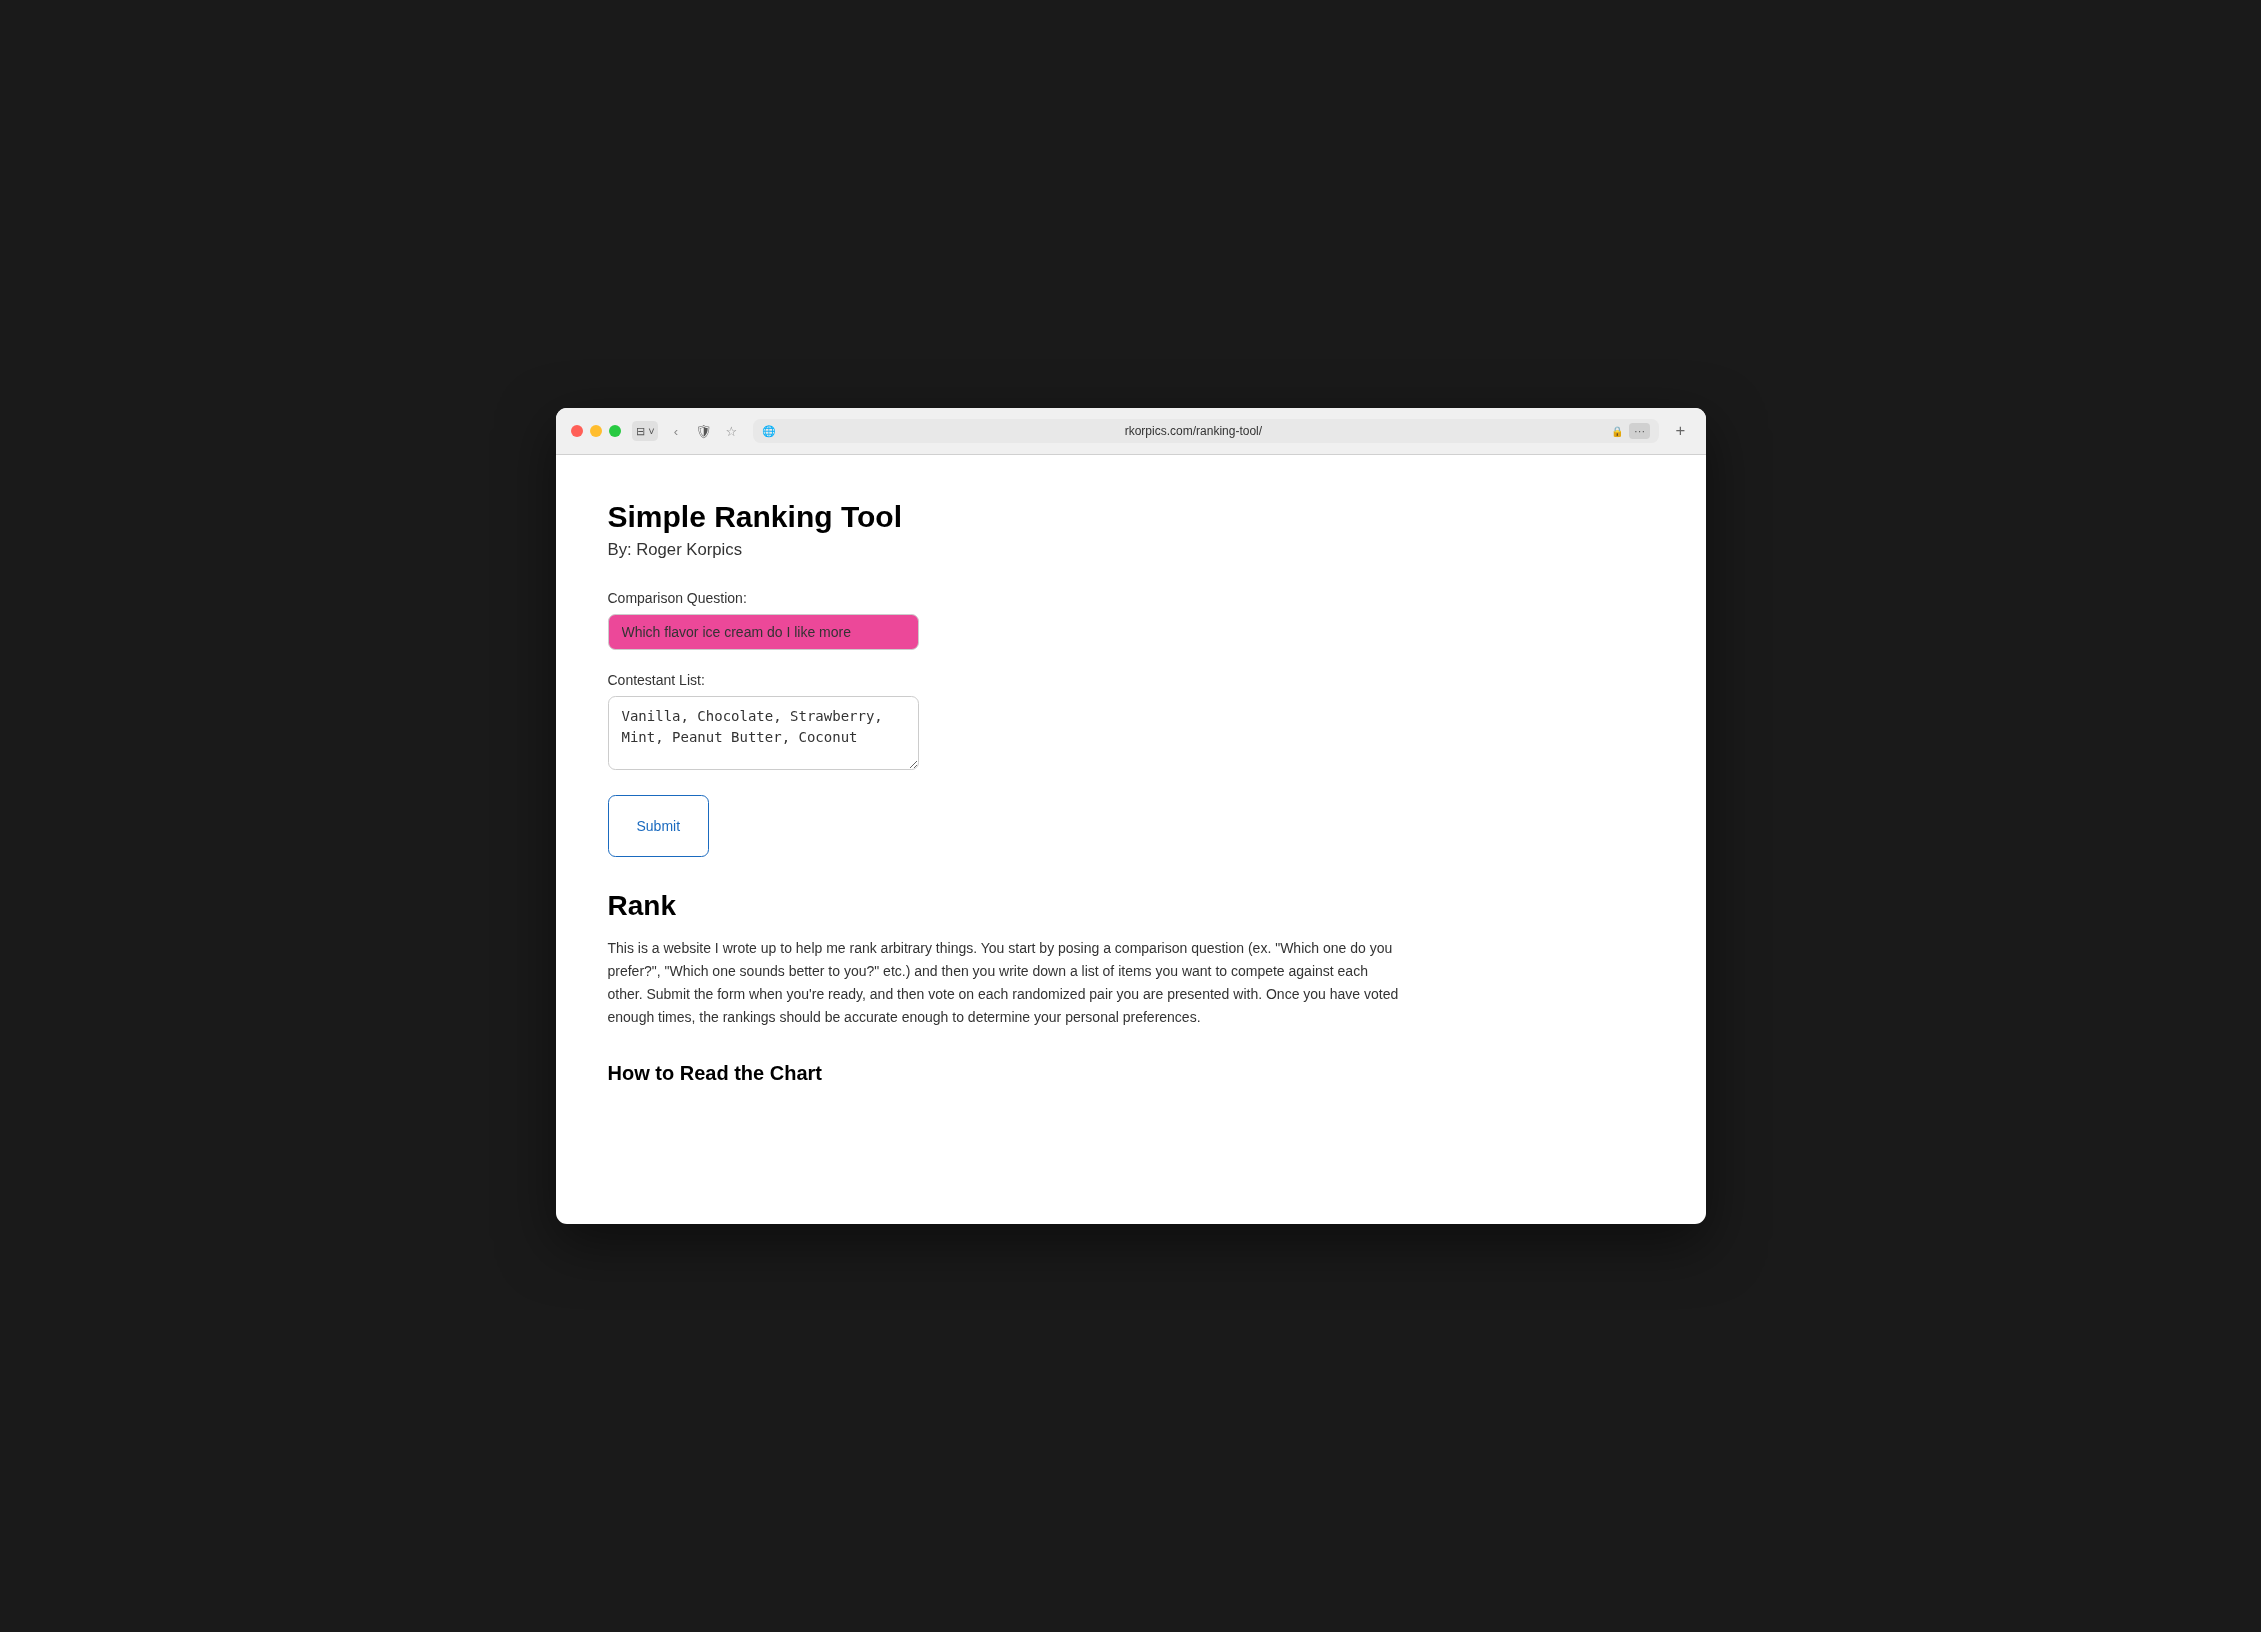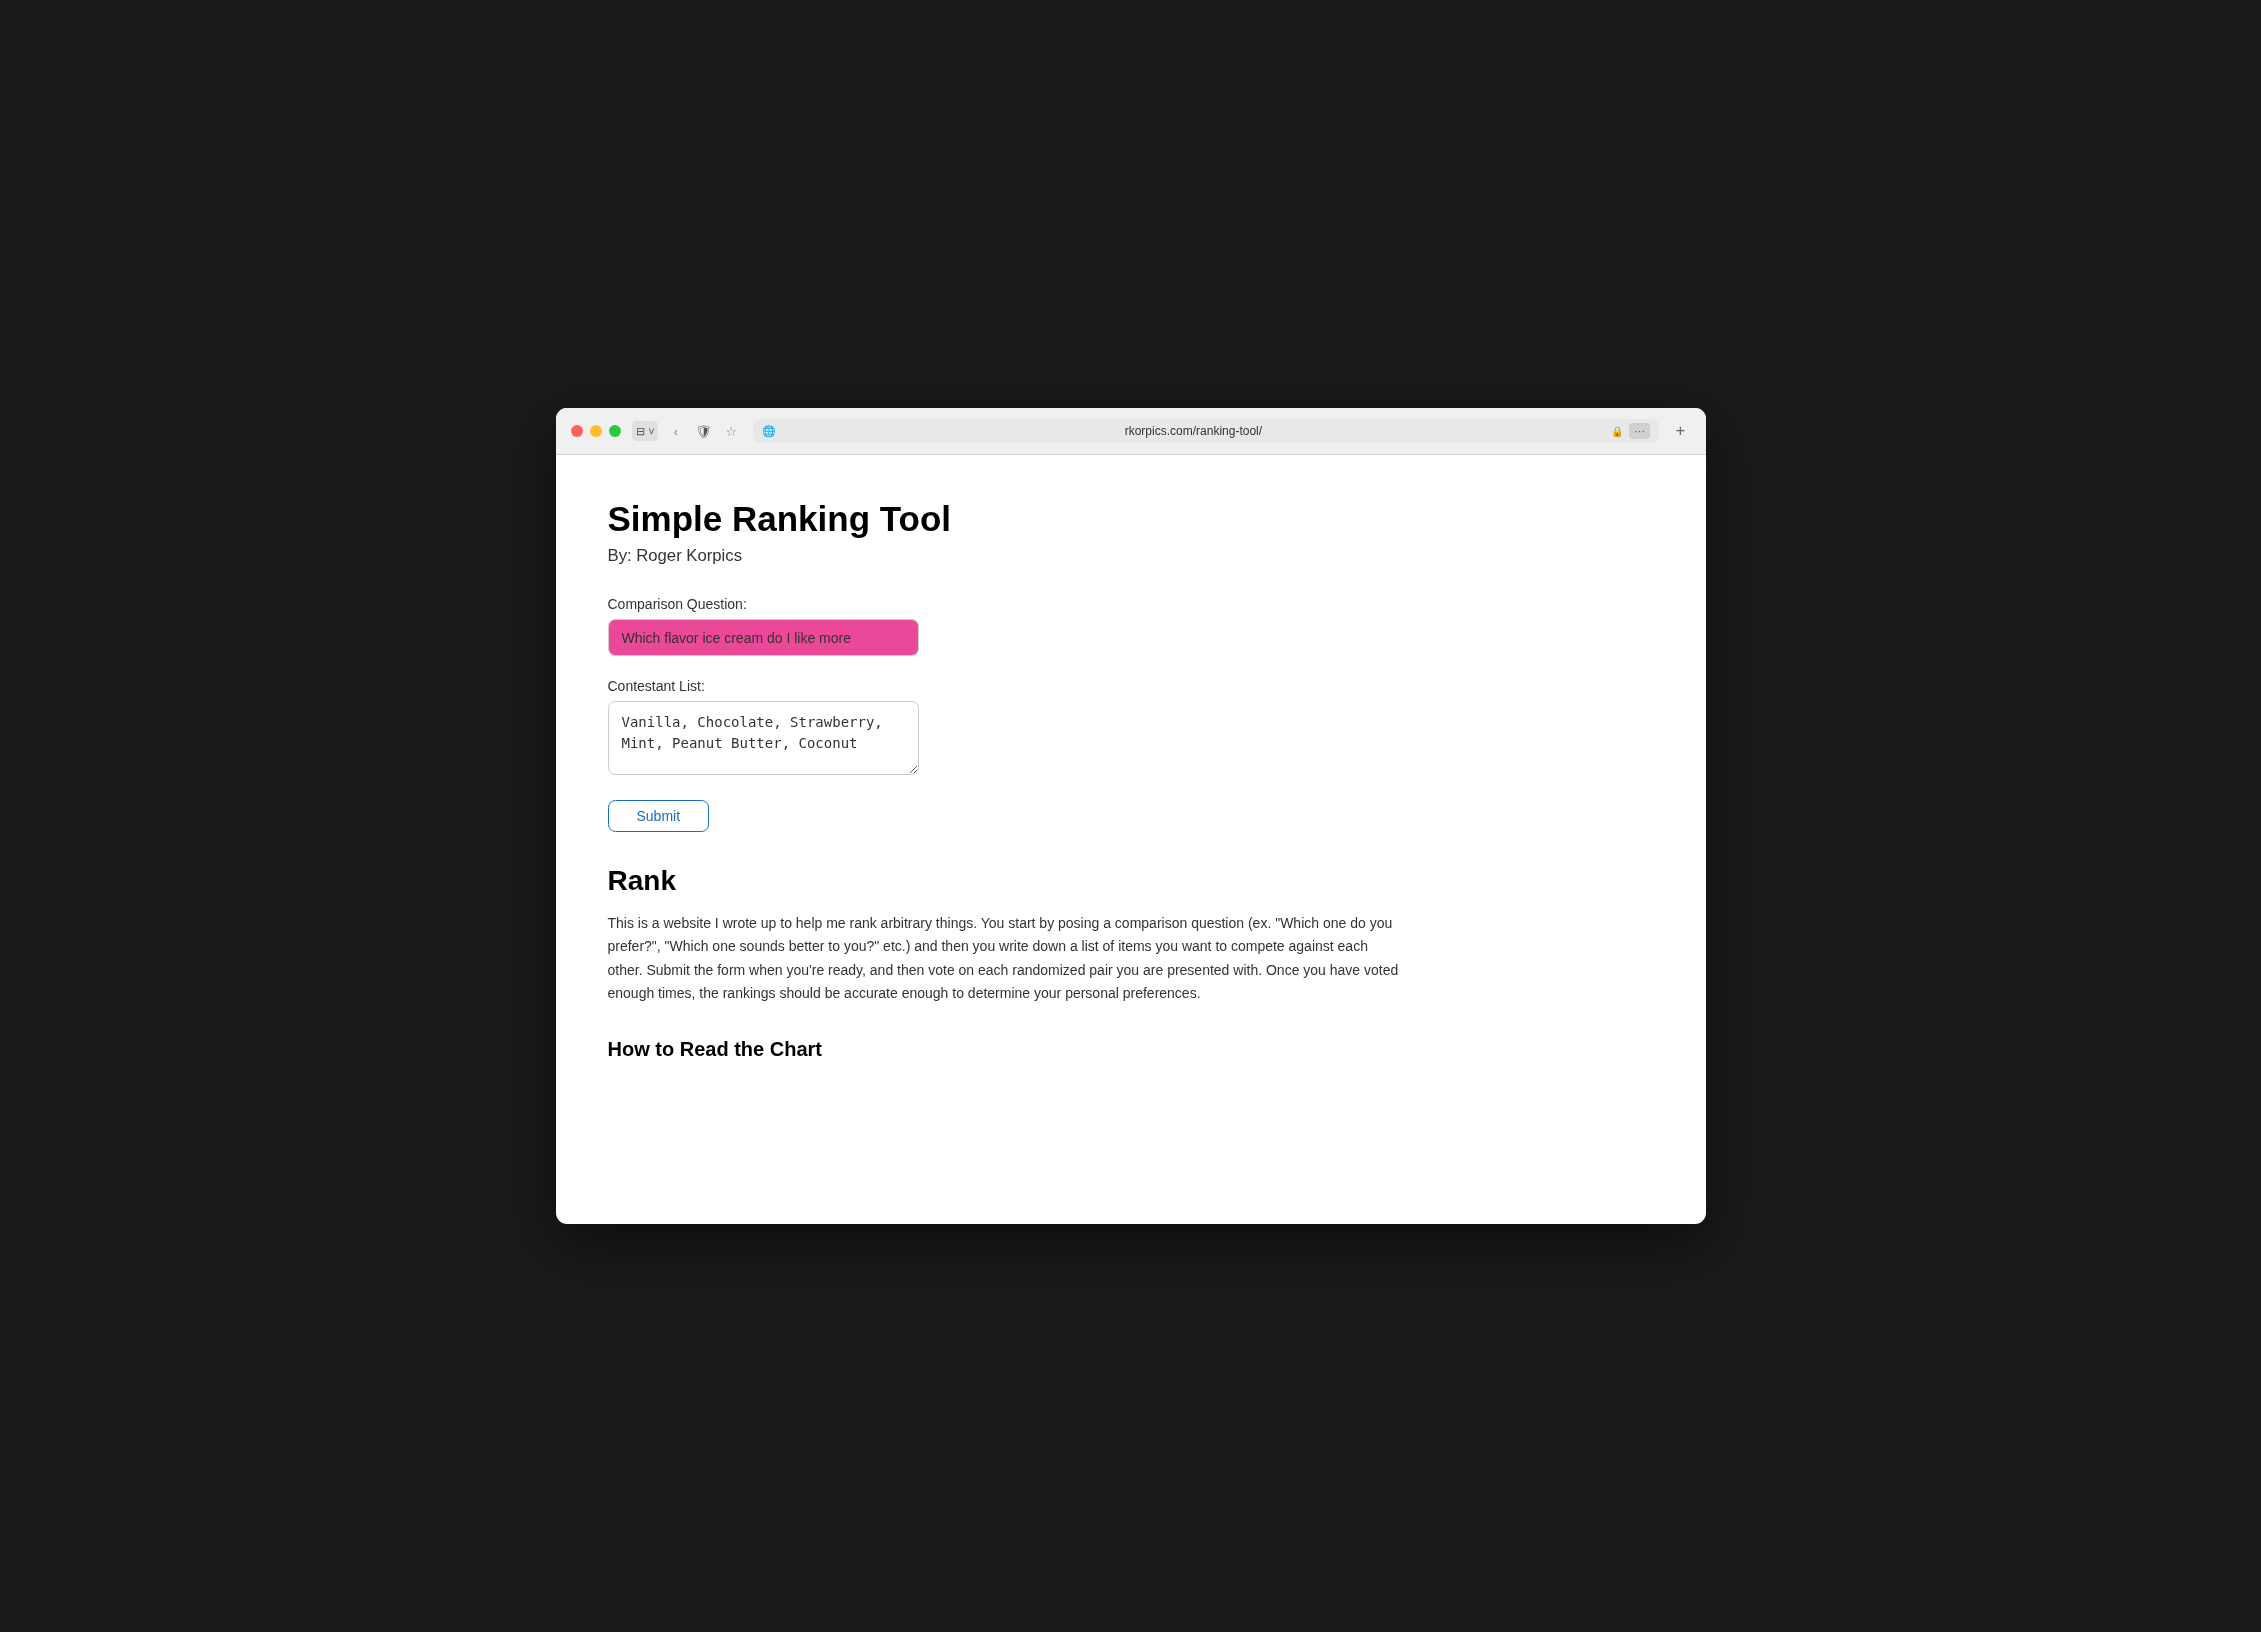--- a/index.html
+++ b/index.html
@@ -155,21 +155,21 @@
       font-size: 13px;
       color: #888;
     }
 
     .page-content {
       padding: 45px 52px;
       background: #ffffff;
     }
 
     .page-title {
-      font-size: 35px;
+      font-size: 30px;
       font-weight: 800;
       color: #000;
       margin-bottom: 7.4px;
       line-height: 1.1;
     }
 
     .page-author {
       font-size: 16.7px;
       color: #333;
       margin-bottom: 30px;
@@ -205,21 +205,21 @@
       border-radius: 7.4px;
       outline: none;
       color: #333;
       background: #fff;
       resize: both;
       min-height: 74px;
       line-height: 1.5;
     }
 
     .submit-btn {
-      padding: 7px 28px;
+      padding: 22px 28px;
       font-size: 14px;
       font-weight: 500;
       color: #1a6abf;
       background: #fff;
       border: 1.9px solid #1a6abf;
       border-radius: 7.4px;
       cursor: pointer;
       margin-bottom: 33px;
     }
 

